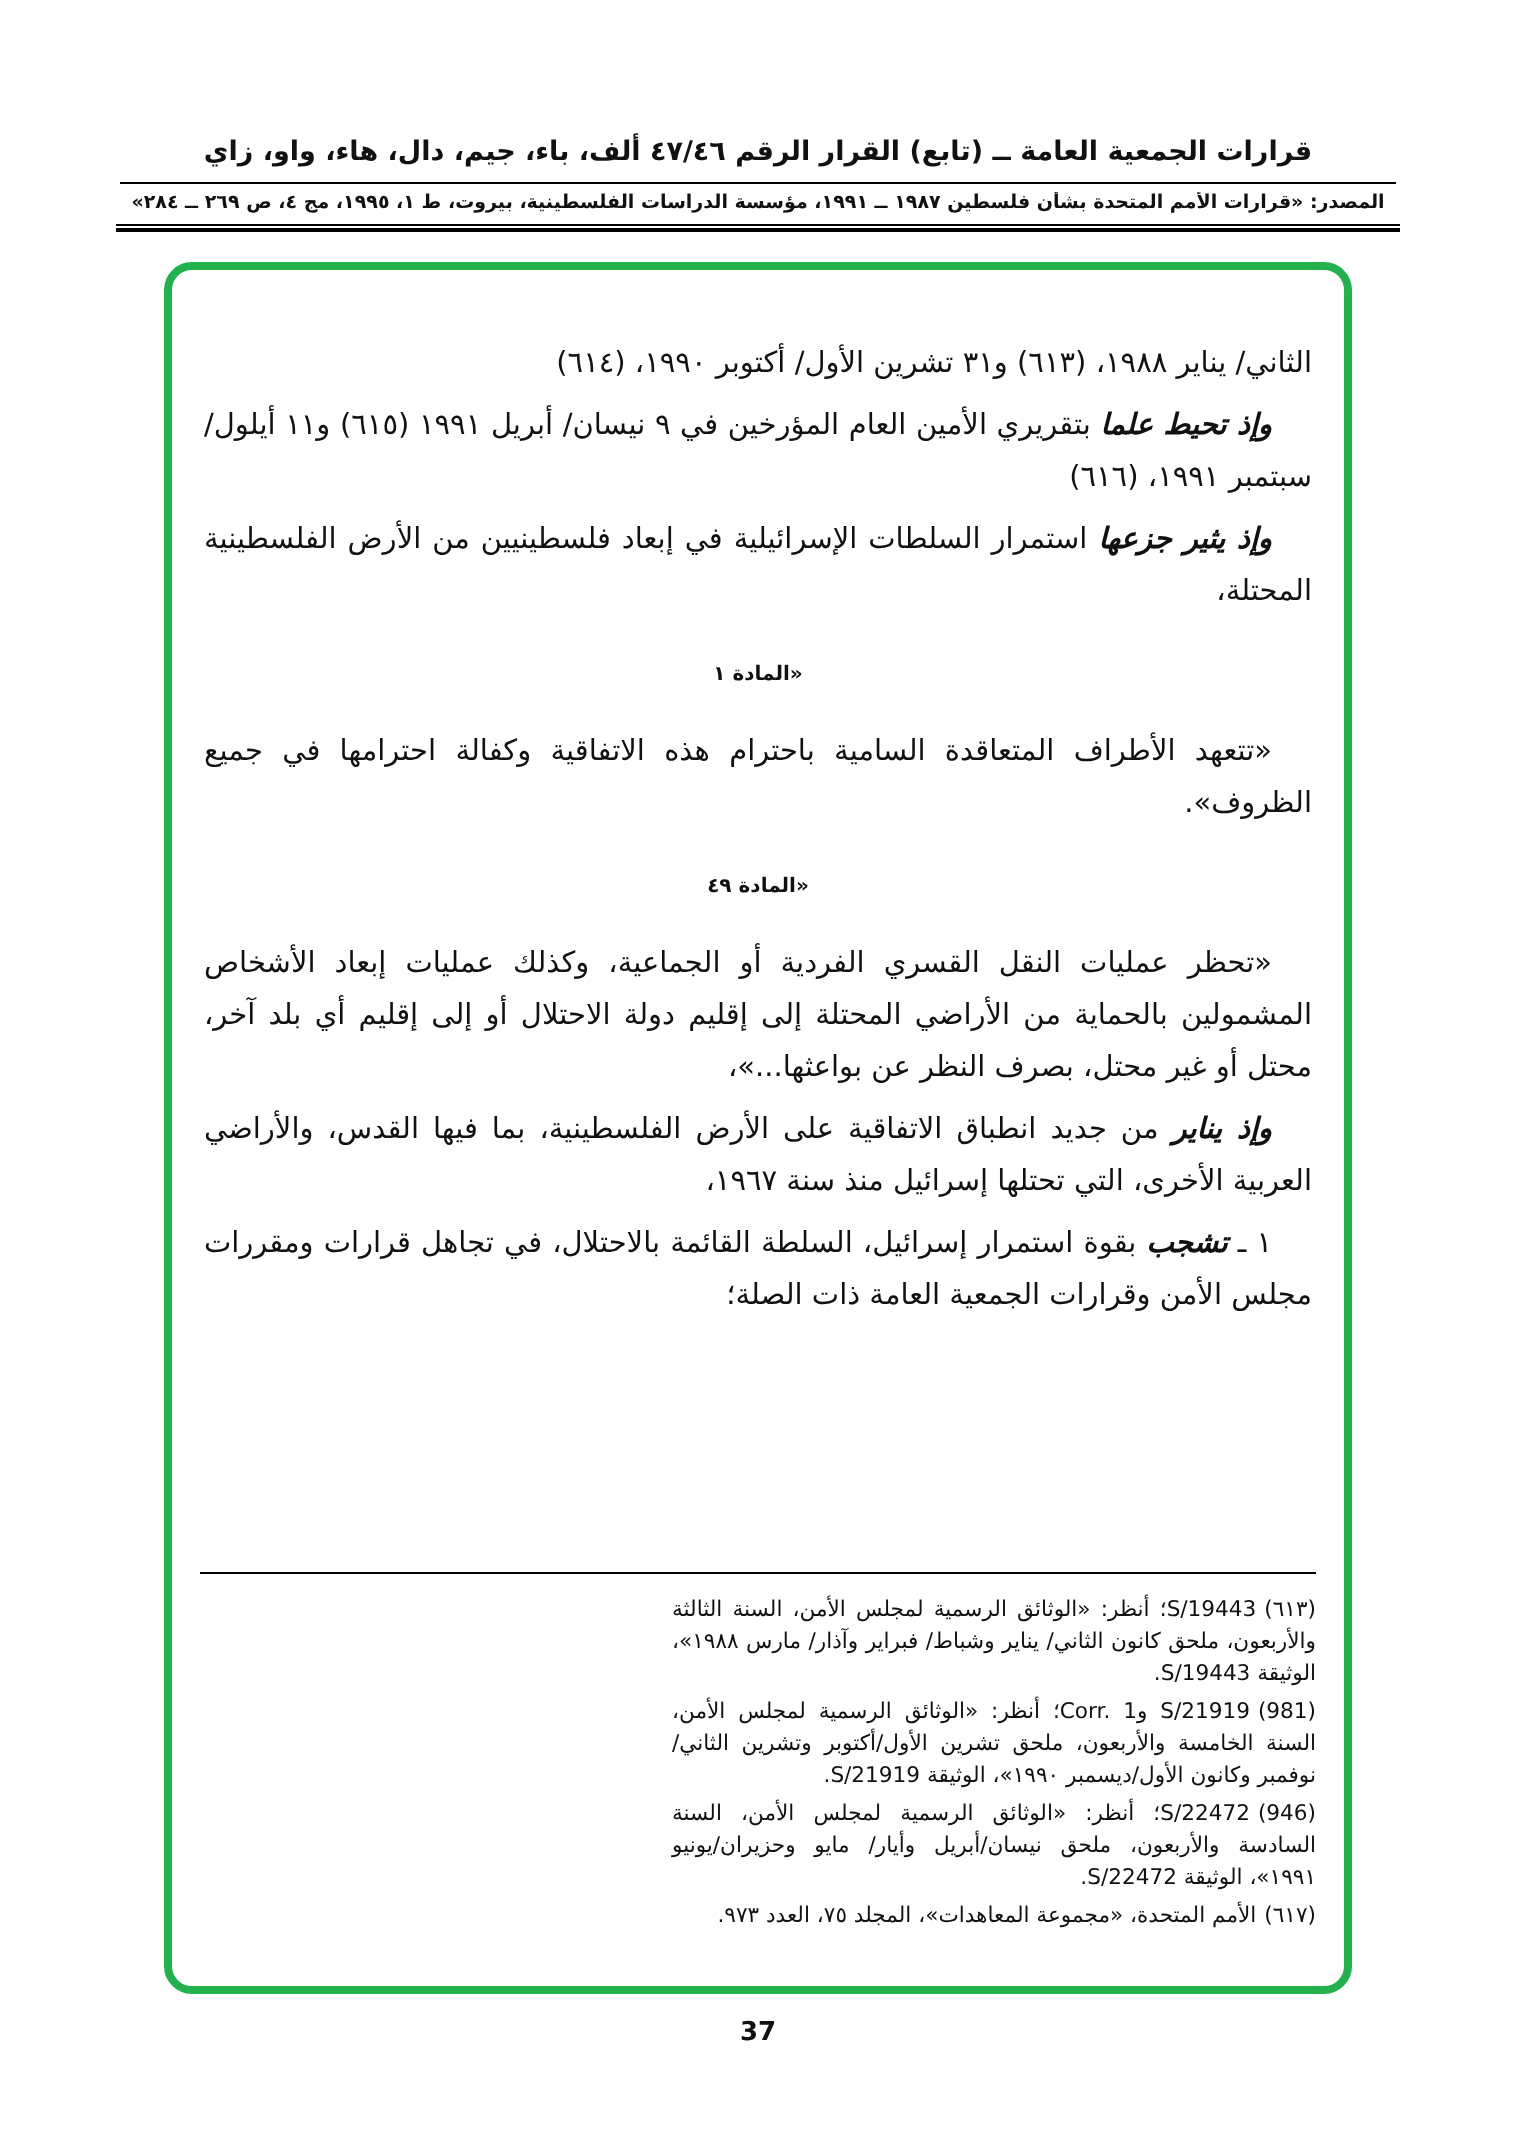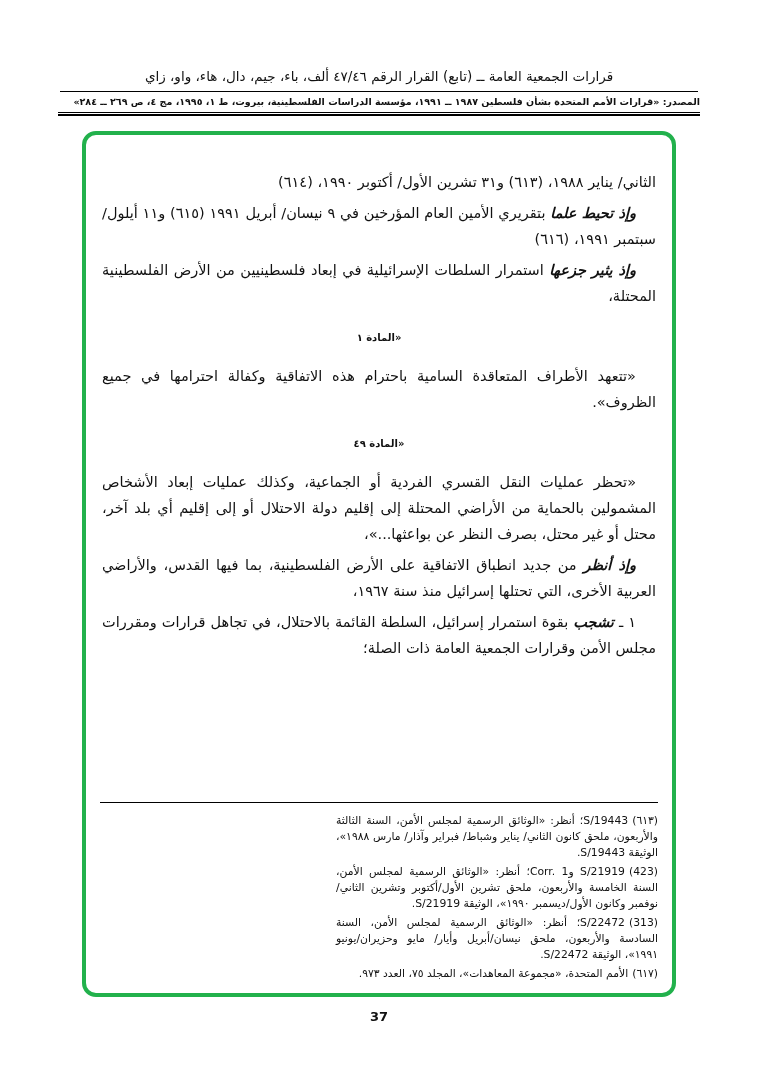--- a/index.html
+++ b/index.html
@@ -13,30 +13,31 @@
     margin: 0 auto;
     background: #ffffff;
     direction: rtl;
     overflow: hidden;
   }
 
   
   .header-title {
     padding-top: 68px;
     text-align: center;
-    font-weight: normal;
+    font-weight: bold;
     font-size: 13.5px;
     letter-spacing: 0;
   }
   .rule-thin {
     border-top: 1px solid #000;
     margin: 7px 60px 4px 60px;
   }
   .source-line {
     margin: 0 58px;
+    text-align: center;
     font-weight: bold;
     font-size: 9.5px;
     white-space: nowrap;
     overflow: hidden;
   }
   .rule-double {
     height: 4px;
     border-top: 1px solid #000;
     border-bottom: 2px solid #000;
     margin: 5px 58px 0 58px;
@@ -70,21 +71,21 @@
     text-align: center;
     font-weight: bold;
     font-size: 10px;
   }
 
   
   .fn-area {
     position: absolute;
     left: 14px;
     right: 14px;
-    bottom: 8px;
+    bottom: 24px;
   }
   .fn-separator {
     border-top: 1.5px solid #000;
     margin: 0 0 10px 0;
   }
   .footnotes {
     width: 322px;            
     font-size: 10.8px;
     line-height: 16px;
     text-align: justify;
@@ -124,35 +125,35 @@
 
 
       <h3 class="article-heading">«المادة ١</h3>
 
       <p class="para"><span class="ptext">«تتعهد الأطراف المتعاقدة السامية باحترام هذه الاتفاقية وكفالة احترامها في جميع الظروف».</span></p>
 
       <h3 class="article-heading">«المادة ٤٩</h3>
 
       <p class="para"><span class="ptext">«تحظر عمليات النقل القسري الفردية أو الجماعية، وكذلك عمليات إبعاد الأشخاص المشمولين بالحماية من الأراضي المحتلة إلى إقليم دولة الاحتلال أو إلى إقليم أي بلد آخر، محتل أو غير محتل، بصرف النظر عن بواعثها...»،</span></p>
 
-      <p class="para"><span class="lead">وإذ أنظر</span><span class="ptext"> من جديد انطباق الاتفاقية على الأرض الفلسطينية، بما فيها القدس، والأراضي العربية الأخرى، التي تحتلها إسرائيل منذ سنة ١٩٦٧،</span></p>
+      <p class="para"><span class="lead">وإذ يناير</span><span class="ptext"> من جديد انطباق الاتفاقية على الأرض الفلسطينية، بما فيها القدس، والأراضي العربية الأخرى، التي تحتلها إسرائيل منذ سنة ١٩٦٧،</span></p>
 
       <p class="para"><span class="prefix">١ ـ </span><span class="lead">تشجب</span><span class="ptext"> بقوة استمرار إسرائيل، السلطة القائمة بالاحتلال، في تجاهل قرارات ومقررات مجلس الأمن وقرارات الجمعية العامة ذات الصلة؛</span></p>
 
     </div>
 
     <div class="fn-area">
       <div class="fn-separator"></div>
       <div class="footnotes">
 
         <div class="footnote"><span class="fn-num">(٦١٣)</span><span class="fn-text">S/19443؛ أنظر: «الوثائق الرسمية لمجلس الأمن، السنة الثالثة والأربعون، ملحق كانون الثاني/ يناير وشباط/ فبراير وآذار/ مارس ١٩٨٨»، الوثيقة S/19443.</span></div>
 
-        <div class="footnote"><span class="fn-num">(423)</span><span class="fn-text">S/21919 وCorr. 1؛ أنظر: «الوثائق الرسمية لمجلس الأمن، السنة الخامسة والأربعون، ملحق تشرين الأول/أكتوبر وتشرين الثاني/ نوفمبر وكانون الأول/ديسمبر ١٩٩٠»، الوثيقة S/21919.</span></div>
+        <div class="footnote"><span class="fn-num">(981)</span><span class="fn-text">S/21919 وCorr. 1؛ أنظر: «الوثائق الرسمية لمجلس الأمن، السنة الخامسة والأربعون، ملحق تشرين الأول/أكتوبر وتشرين الثاني/ نوفمبر وكانون الأول/ديسمبر ١٩٩٠»، الوثيقة S/21919.</span></div>
 
-        <div class="footnote"><span class="fn-num">(313)</span><span class="fn-text">S/22472؛ أنظر: «الوثائق الرسمية لمجلس الأمن، السنة السادسة والأربعون، ملحق نيسان/أبريل وأيار/ مايو وحزيران/يونيو ١٩٩١»، الوثيقة S/22472.</span></div>
+        <div class="footnote"><span class="fn-num">(946)</span><span class="fn-text">S/22472؛ أنظر: «الوثائق الرسمية لمجلس الأمن، السنة السادسة والأربعون، ملحق نيسان/أبريل وأيار/ مايو وحزيران/يونيو ١٩٩١»، الوثيقة S/22472.</span></div>
 
 
         <div class="footnote"><span class="fn-num">(٦١٧)</span><span class="fn-text">الأمم المتحدة، «مجموعة المعاهدات»، المجلد ٧٥، العدد ٩٧٣.</span></div>
 
       </div>
     </div>
 
   </div>
 
   <div class="page-number">37</div>

